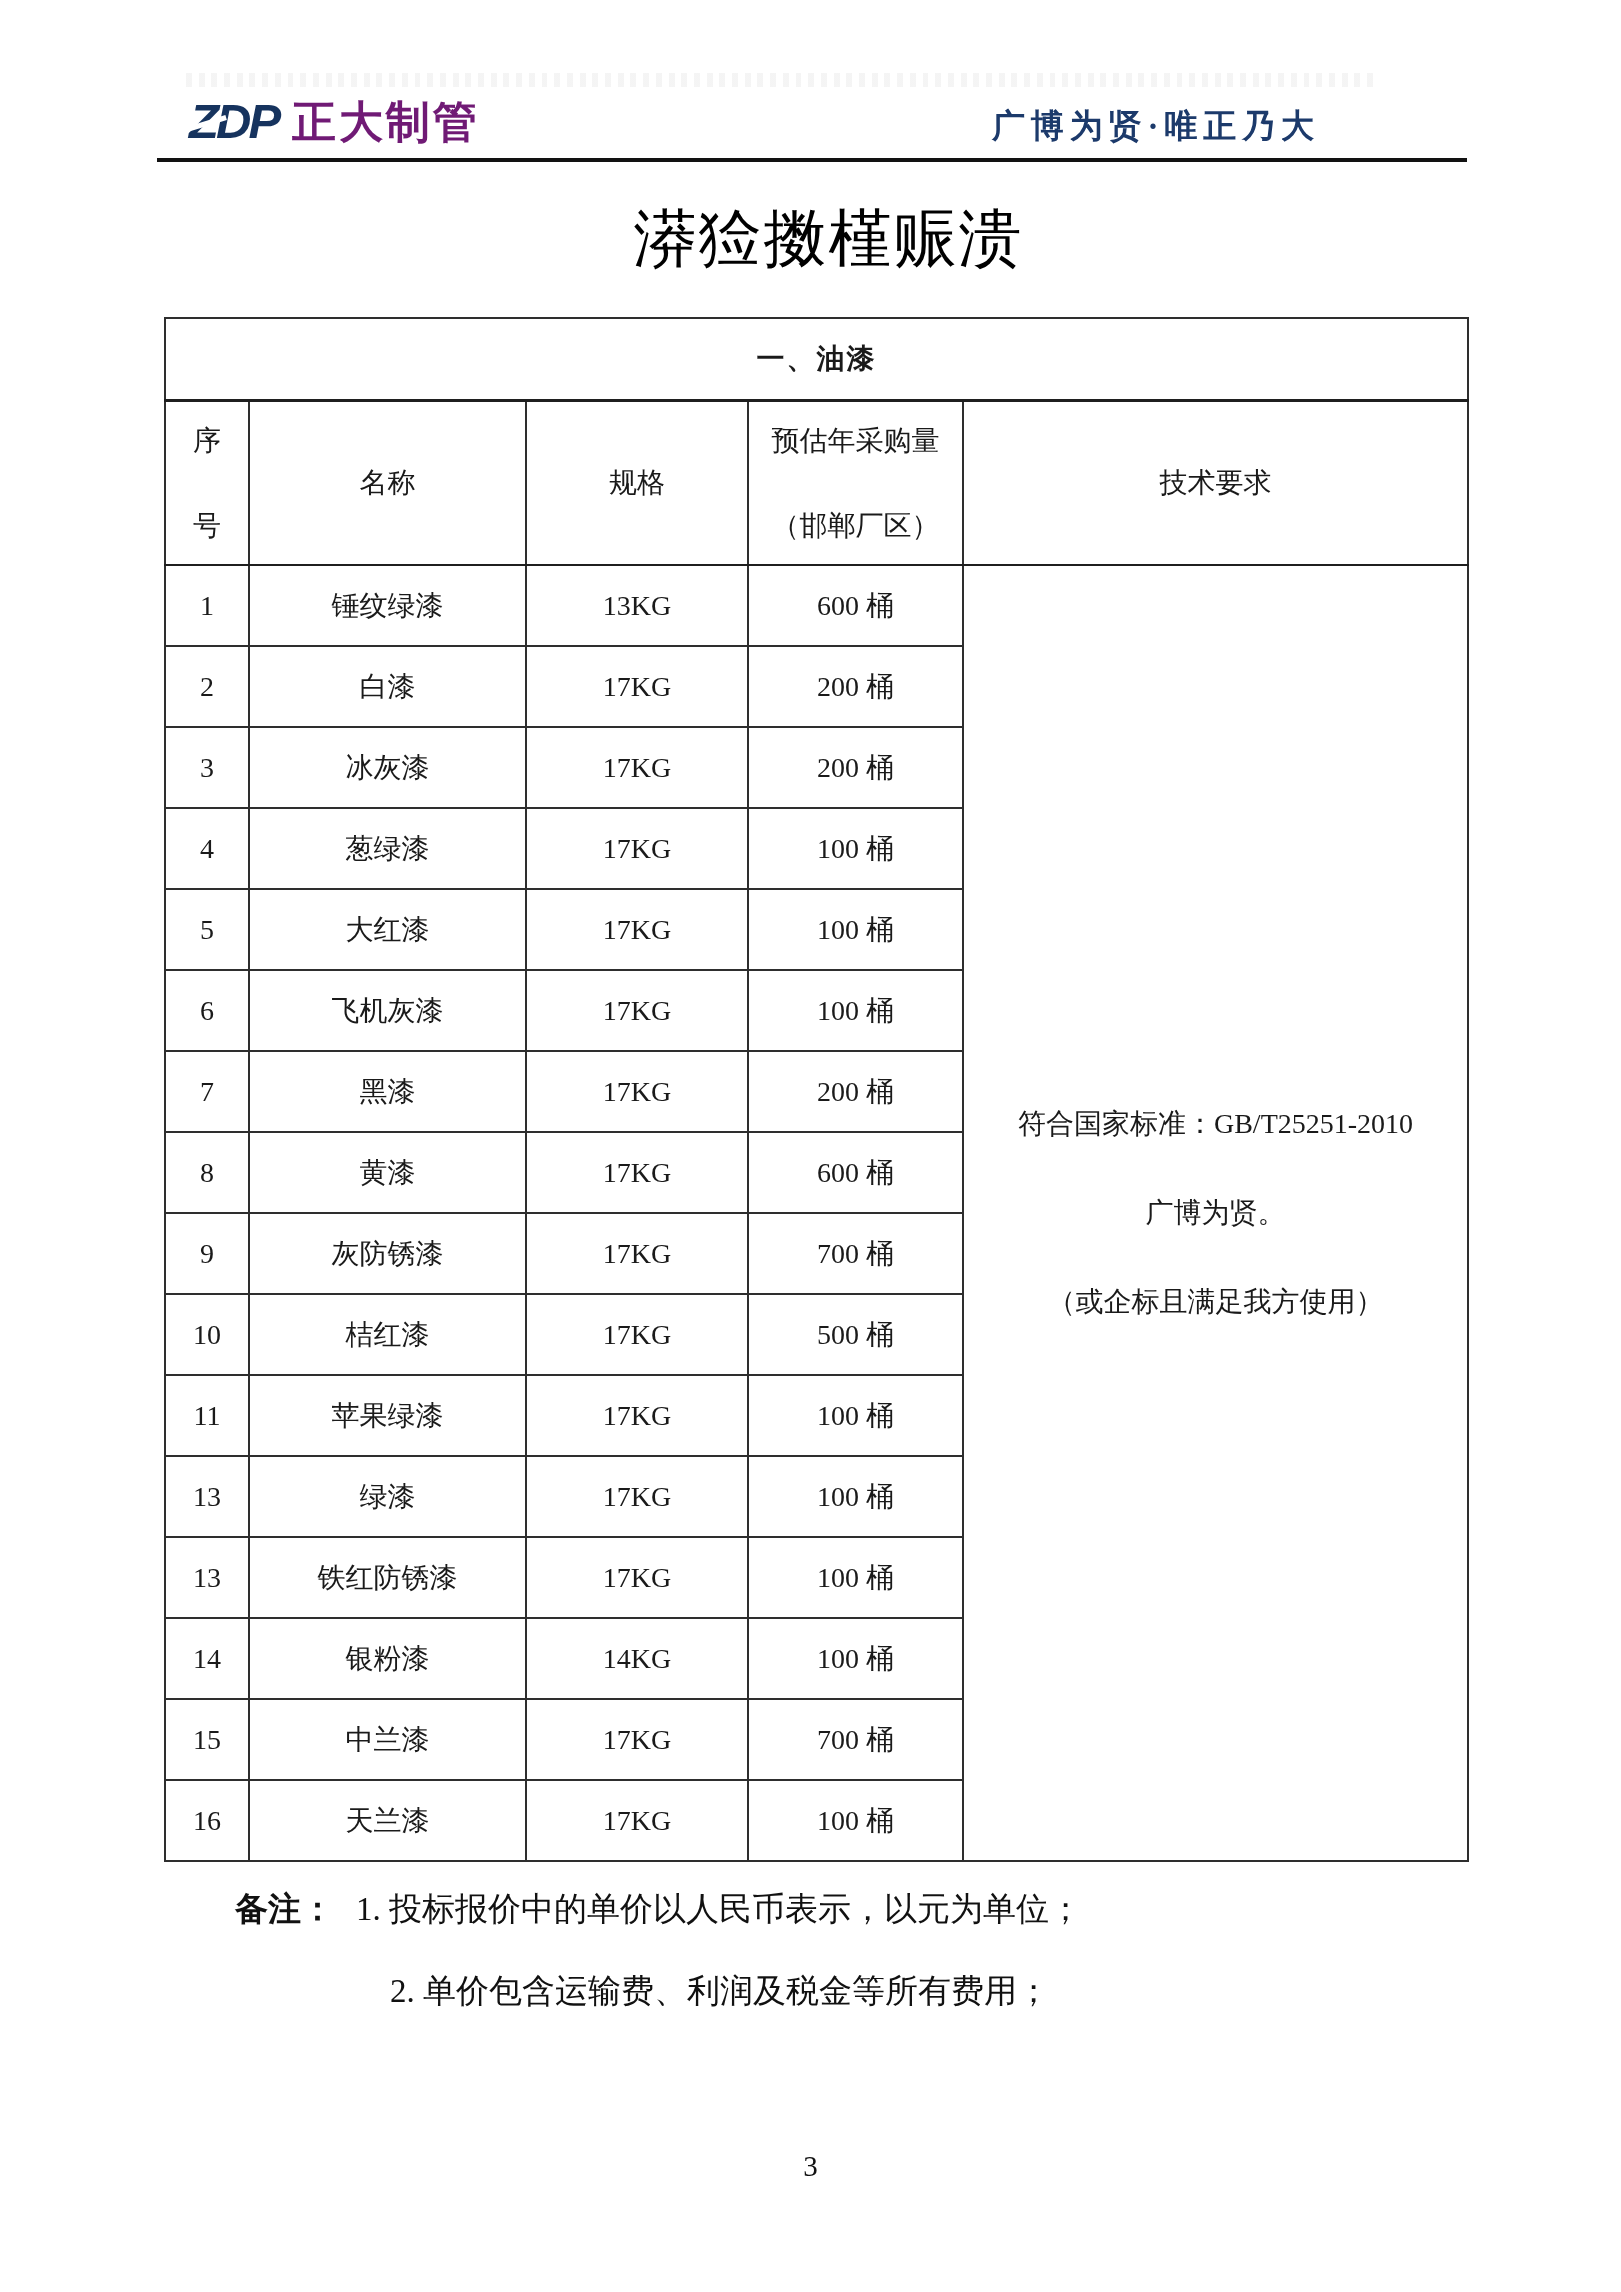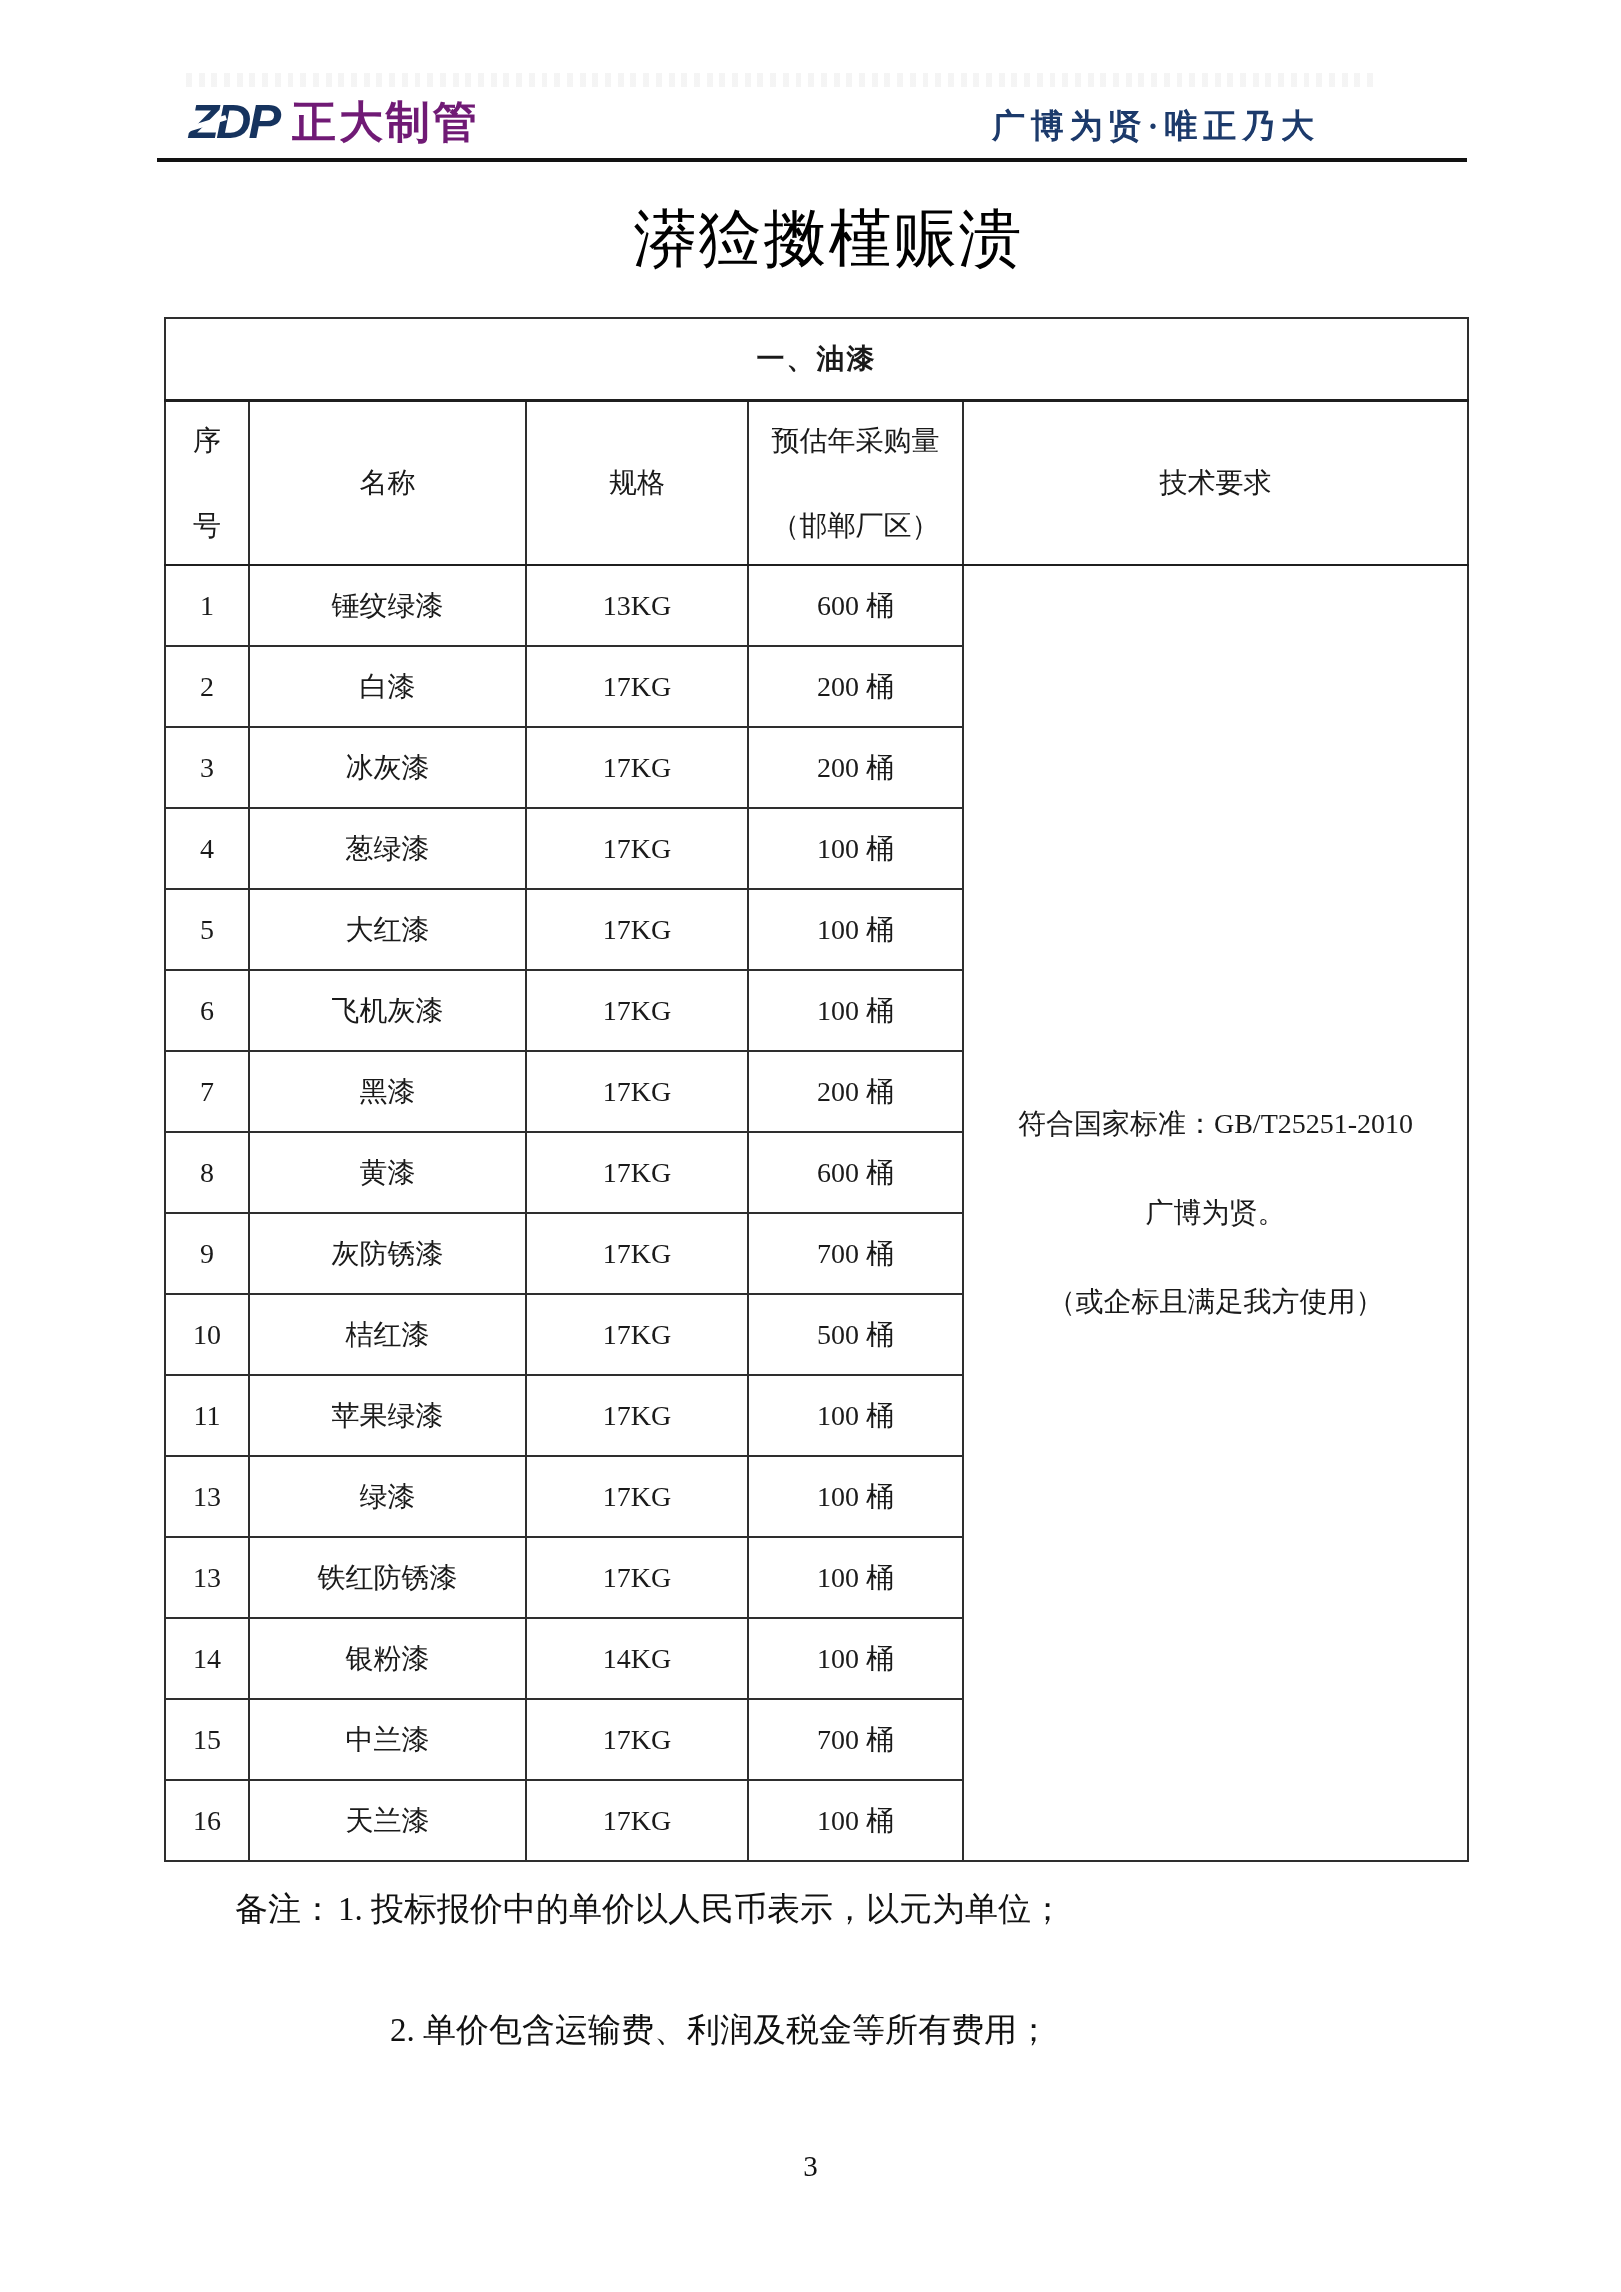--- a/index.html
+++ b/index.html
@@ -78,22 +78,22 @@
     height:162px;
     border-bottom:2.9px solid #1f1f1f;
   }
   .two-line{display:flex;flex-direction:column;align-items:center;gap:47px;}
   tbody tr{height:81px;}
   td.tech-cell{font-size:30px;}
   .tech-inner{display:flex;flex-direction:column;align-items:center;justify-content:center;gap:51px;}
   
   .note-line{position:absolute;font-size:33px;line-height:1.3;color:#111;white-space:nowrap;}
   .note-1{left:235px;top:1888px;}
-  .note-2{left:390px;top:1970px;margin-top:39px;}
-  .note-label{font-family:"Liberation Sans","DejaVu Sans",sans-serif;font-weight:400;margin-right:4px;}
+  .note-2{left:390px;top:1970px;}
+  .note-label{font-family:"Liberation Sans","DejaVu Sans",sans-serif;font-weight:700;margin-right:22px;}
   
   .page-number{
     position:absolute;left:0;top:2150px;width:1621px;
     text-align:center;font-size:29px;color:#111;
   }
 </style>
 </head>
 <body>
 
 <div class="page">

